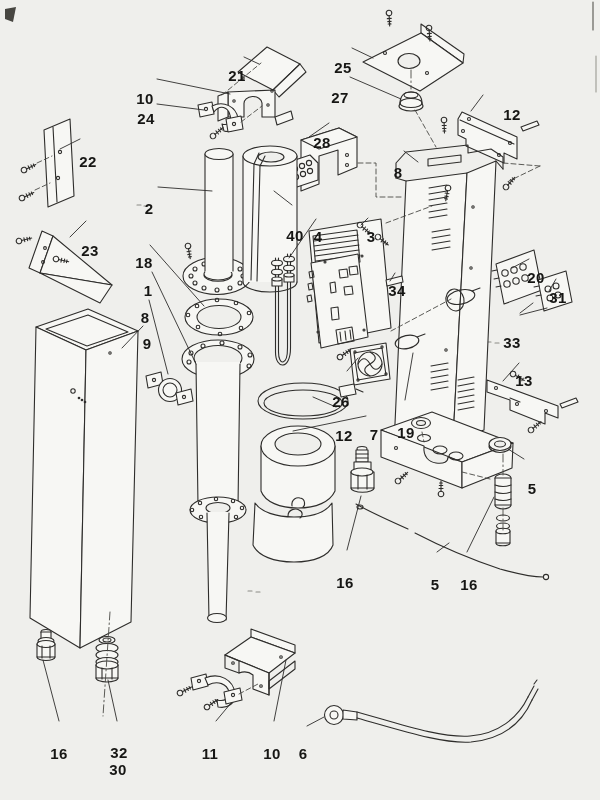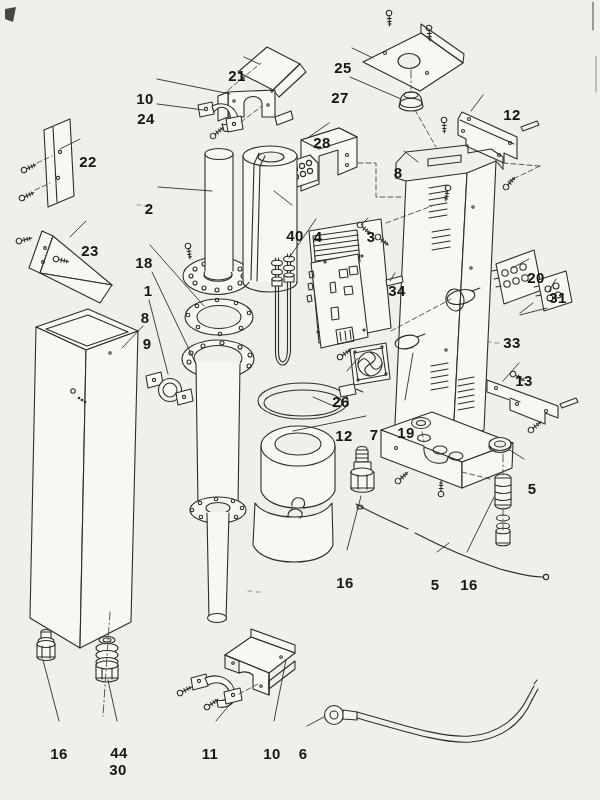--- a/index.html
+++ b/index.html
@@ -582,19 +582,19 @@
   <div class="lbl" style="left:524px;top:356px">13</div>
   <div class="lbl" style="left:341px;top:377px">26</div>
   <div class="lbl" style="left:344px;top:411px">12</div>
   <div class="lbl" style="left:374px;top:410px">7</div>
   <div class="lbl" style="left:406px;top:408px">19</div>
   <div class="lbl" style="left:532px;top:464px">5</div>
   <div class="lbl" style="left:345px;top:558px">16</div>
   <div class="lbl" style="left:435px;top:560px">5</div>
   <div class="lbl" style="left:469px;top:560px">16</div>
   <div class="lbl" style="left:59px;top:729px">16</div>
-  <div class="lbl" style="left:119px;top:728px">44</div>
+  <div class="lbl" style="left:119px;top:728px">32</div>
   <div class="lbl" style="left:118px;top:745px">30</div>
   <div class="lbl" style="left:210px;top:729px">11</div>
   <div class="lbl" style="left:272px;top:729px">10</div>
   <div class="lbl" style="left:303px;top:729px">6</div>
 </div>
 </div>
 
 </body></html>

